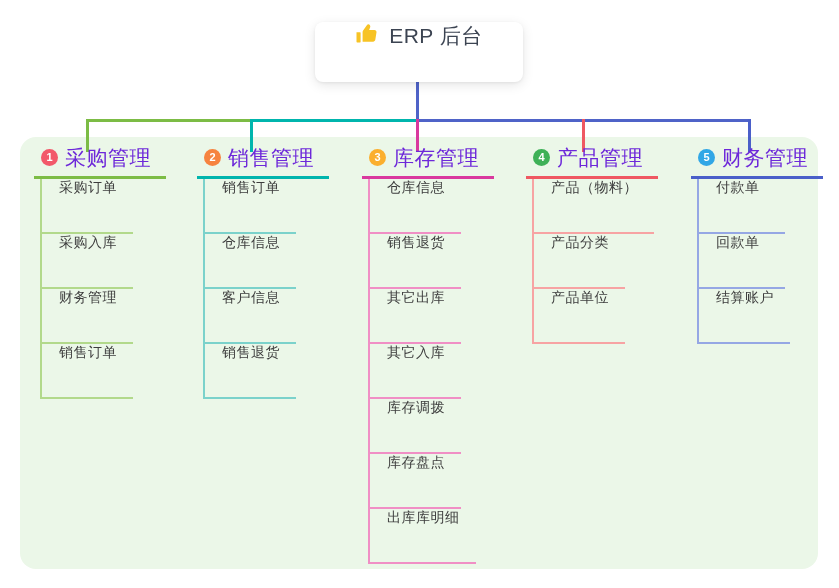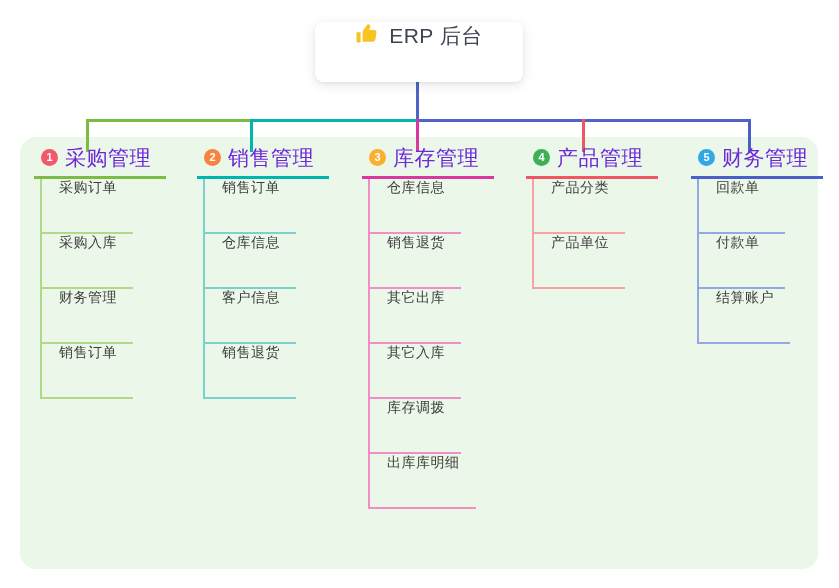--- a/index.html
+++ b/index.html
@@ -132,51 +132,57 @@
         <div class="kid">
           <span>其它出库</span>
         </div>
         <div class="kid">
           <span>其它入库</span>
         </div>
         <div class="kid">
           <span>库存调拨</span>
         </div>
         <div class="kid">
+          <span>库存盘点</span>
+        </div>
+        <div class="kid">
           <span>出库库明细</span>
         </div>
       </div>
   </div>
 
   <div class="branch" style="left: 526px; --line: #ef5862; --light: #f7a3a3; --badge: #3eb157;">
     <div class="bh">
       <span class="badge">4</span>
       <span class="bt">产品管理</span>
     </div>
     <div class="kids">
+        <div class="kid">
+          <span>产品（物料）</span>
+        </div>
         <div class="kid">
           <span>产品分类</span>
         </div>
         <div class="kid">
           <span>产品单位</span>
         </div>
       </div>
   </div>
 
   <div class="branch" style="left: 691px; --line: #4a5fc9; --light: #95a7e4; --badge: #31a7e6;">
     <div class="bh">
       <span class="badge">5</span>
       <span class="bt">财务管理</span>
     </div>
     <div class="kids">
         <div class="kid">
-          <span>回款单</span>
+          <span>付款单</span>
         </div>
         <div class="kid">
-          <span>付款单</span>
+          <span>回款单</span>
         </div>
         <div class="kid">
           <span>结算账户</span>
         </div>
       </div>
   </div>
 
 </div>
 
 </body></html>

